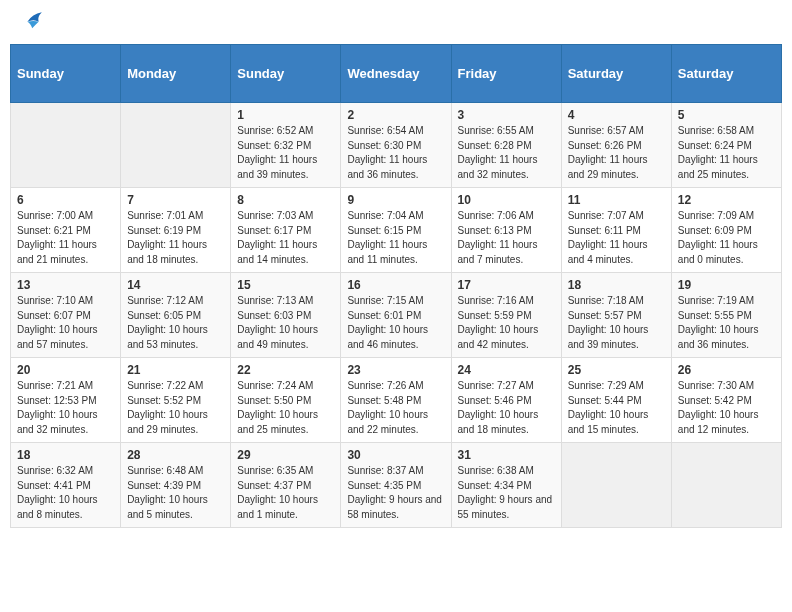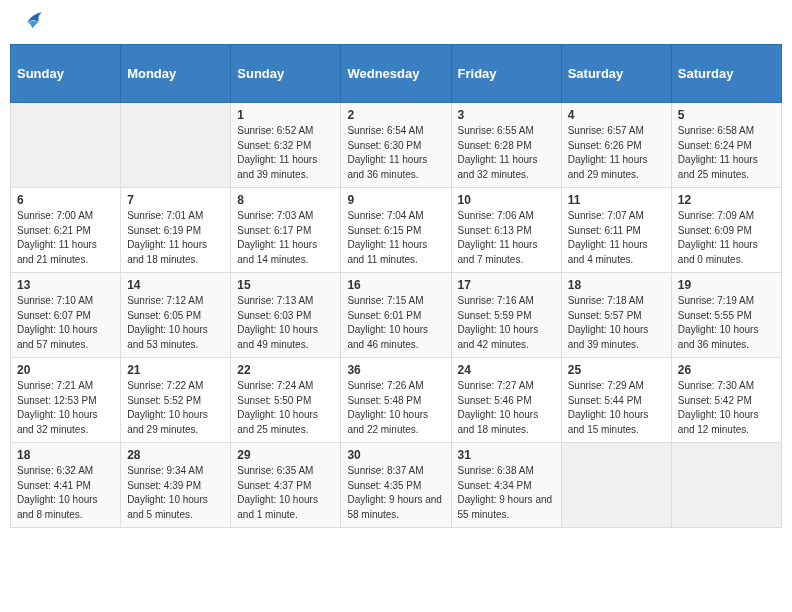--- a/index.html
+++ b/index.html
@@ -259,21 +259,21 @@
 Sunset: 5:52 PM
 Daylight: 10 hours and 29 minutes.</div>
         </td>
         <td>
           <span class="day-number">22</span>
           <div class="day-info">Sunrise: 7:24 AM
 Sunset: 5:50 PM
 Daylight: 10 hours and 25 minutes.</div>
         </td>
         <td>
-          <span class="day-number">36</span>
+          <span class="day-number">23</span>
           <div class="day-info">Sunrise: 7:26 AM
 Sunset: 5:48 PM
 Daylight: 10 hours and 22 minutes.</div>
         </td>
         <td>
           <span class="day-number">24</span>
           <div class="day-info">Sunrise: 7:27 AM
 Sunset: 5:46 PM
 Daylight: 10 hours and 18 minutes.</div>
         </td>
@@ -292,21 +292,21 @@
       </tr>
       <tr>
         <td>
           <span class="day-number">18</span>
           <div class="day-info">Sunrise: 6:32 AM
 Sunset: 4:41 PM
 Daylight: 10 hours and 8 minutes.</div>
         </td>
         <td>
           <span class="day-number">28</span>
-          <div class="day-info">Sunrise: 9:34 AM
+          <div class="day-info">Sunrise: 6:48 AM
 Sunset: 4:39 PM
 Daylight: 10 hours and 5 minutes.</div>
         </td>
         <td>
           <span class="day-number">29</span>
           <div class="day-info">Sunrise: 6:35 AM
 Sunset: 4:37 PM
 Daylight: 10 hours and 1 minute.</div>
         </td>
         <td>

